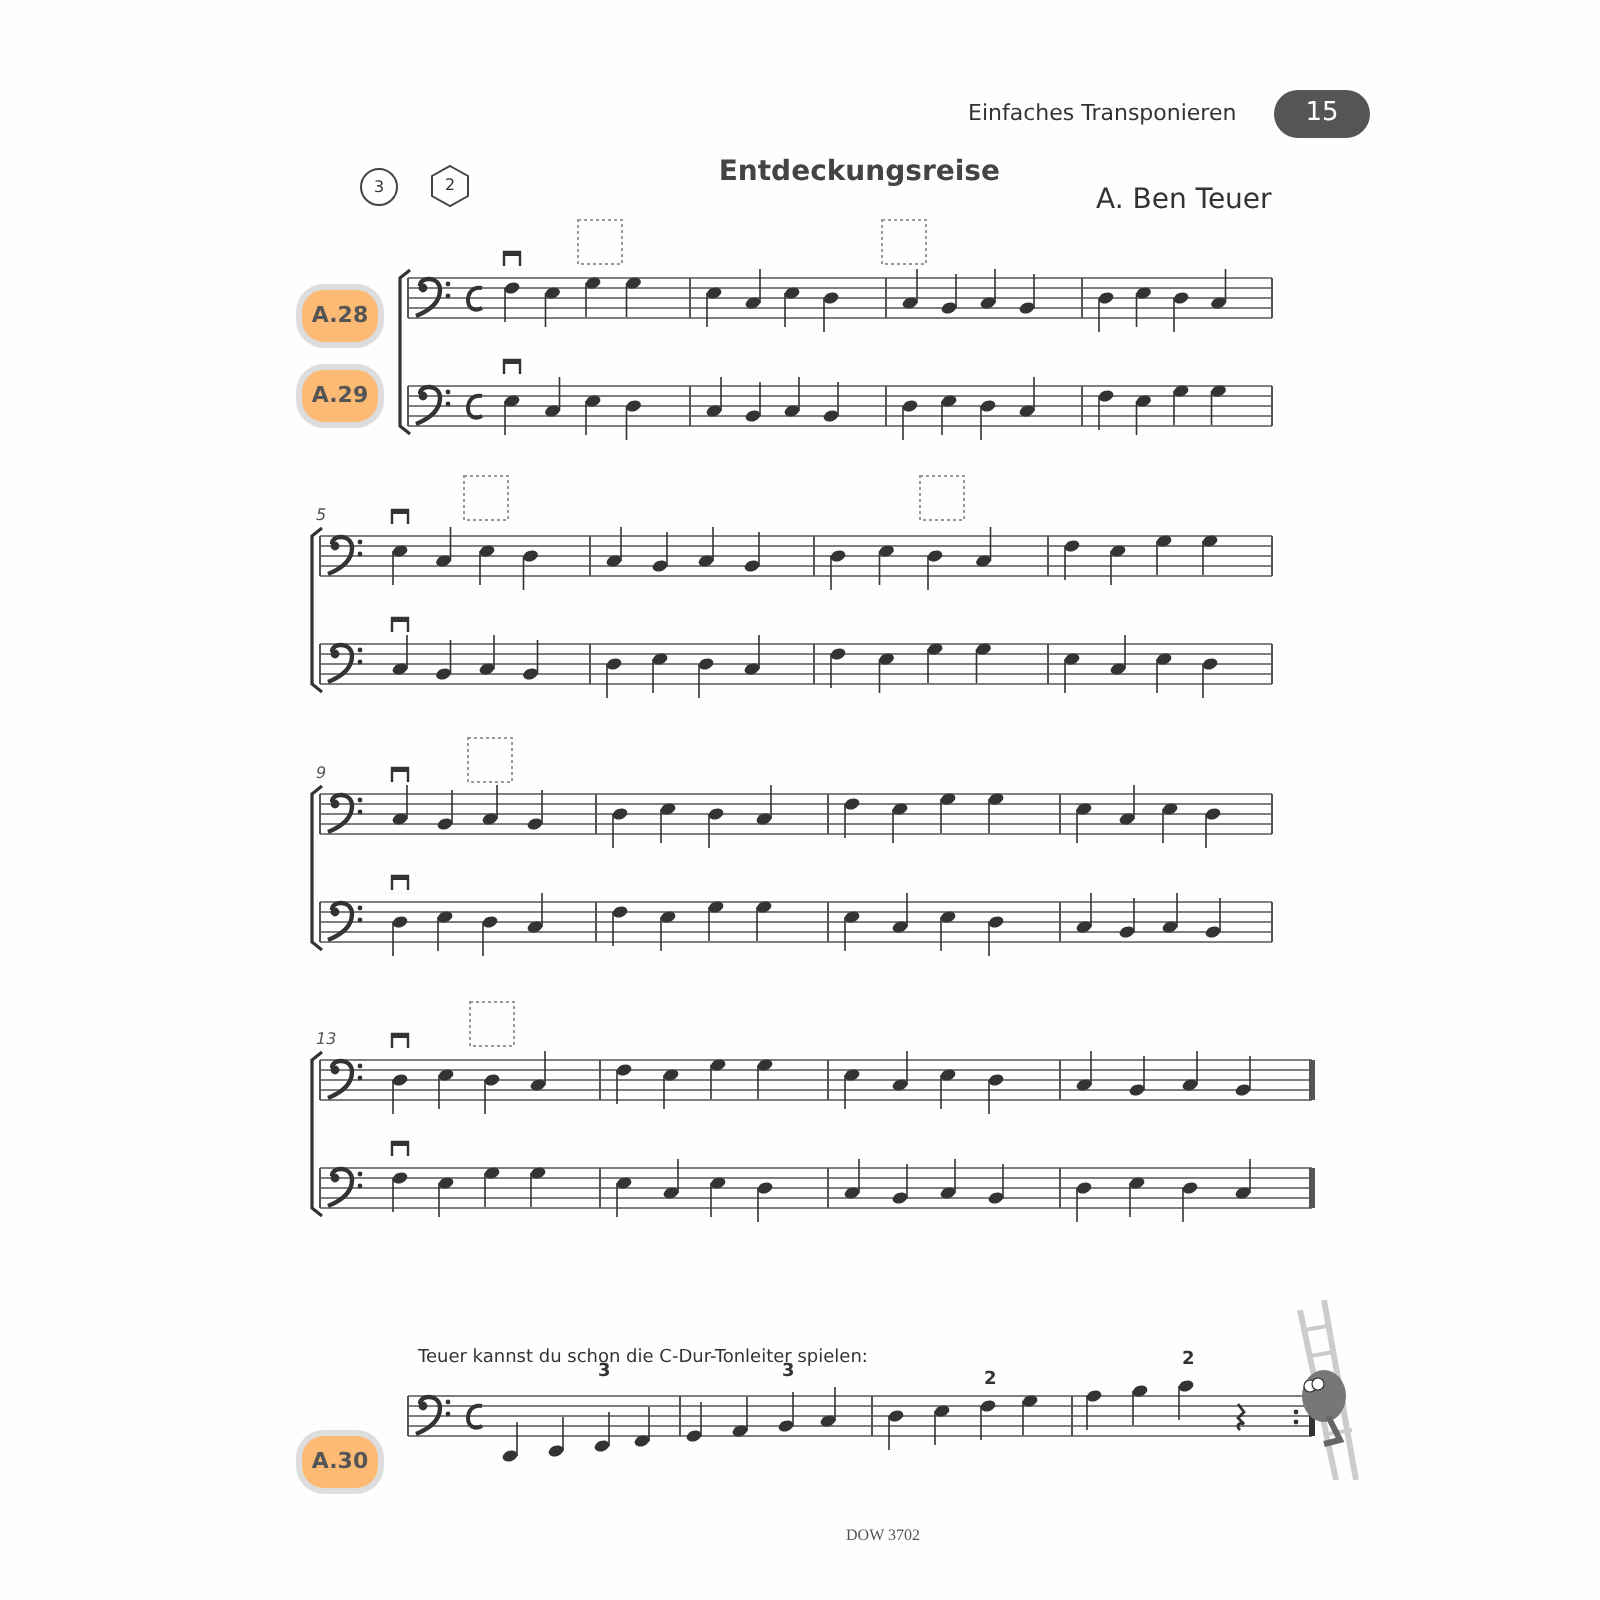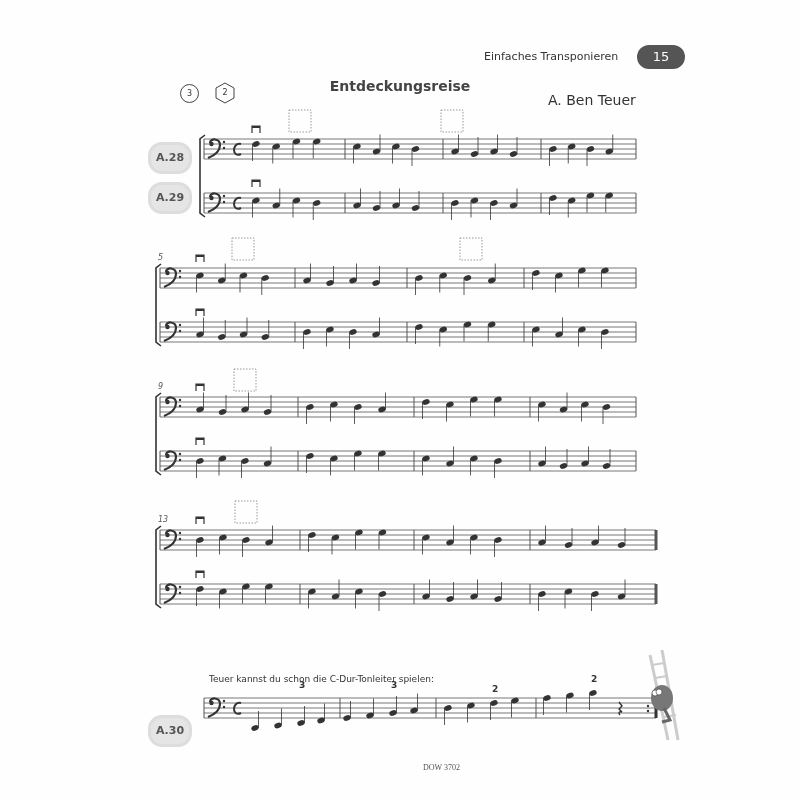--- a/index.html
+++ b/index.html
@@ -3,23 +3,23 @@
 <meta charset="utf-8">
 <style>
   html,body{margin:0;padding:0;background:#fff;}
   body{width:800px;height:800px;position:relative;overflow:hidden;font-family:"DejaVu Sans",sans-serif;color:#333;}
   .page-bg{position:absolute;left:0;top:0;width:800px;height:800px;background:#fefefe;}
   .header-chapter{position:absolute;top:50px;left:484px;width:150px;text-align:left;font-size:11px;color:#333;}
   .page-badge{position:absolute;top:45px;left:637px;width:48px;height:24px;border-radius:12px;background:#555;color:#fff;font-size:13px;text-align:center;line-height:24px;}
   .level-circle{position:absolute;top:84px;left:180px;width:17px;height:17px;border:1px solid #444;border-radius:50%;font-size:8px;text-align:center;line-height:17px;color:#333;}
   .level-hex{position:absolute;top:82px;left:214px;width:22px;height:22px;}
   .level-hex span{position:absolute;left:0;top:0;width:22px;text-align:center;line-height:22px;font-size:8px;color:#333;}
-  .title{position:absolute;top:78px;left:300px;width:200px;text-align:center;font-size:14px;font-weight:bold;color:#444;}
+  .title{position:absolute;top:78px;left:300px;width:200px;text-align:right;font-size:14px;font-weight:bold;color:#444;}
   .composer{position:absolute;top:92px;left:548px;width:120px;text-align:left;font-size:14px;color:#333;}
-  .ex-label{position:absolute;width:38px;height:26px;border-radius:14px;border:3px solid #ddd;background:#e5e5e5;font-size:11px;font-weight:bold;color:#555;text-align:center;line-height:26px;}
+  .ex-label{position:absolute;width:38px;height:26px;border-radius:14px;border:3px solid #ddd;background:#fdba74;font-size:11px;font-weight:bold;color:#555;text-align:center;line-height:26px;}
   .intro{position:absolute;top:674px;left:209px;font-size:9px;color:#333;}
   .footer{position:absolute;top:763px;left:340px;width:120px;text-align:right;font-size:8px;color:#555;font-family:Liberation Serif, serif;}
   svg.score{position:absolute;left:0;top:0;}
 </style>
 </head>
 <body>
 
 <div class="page-bg"></div>
 
 <div class="header-chapter">Einfaches Transponieren</div>

